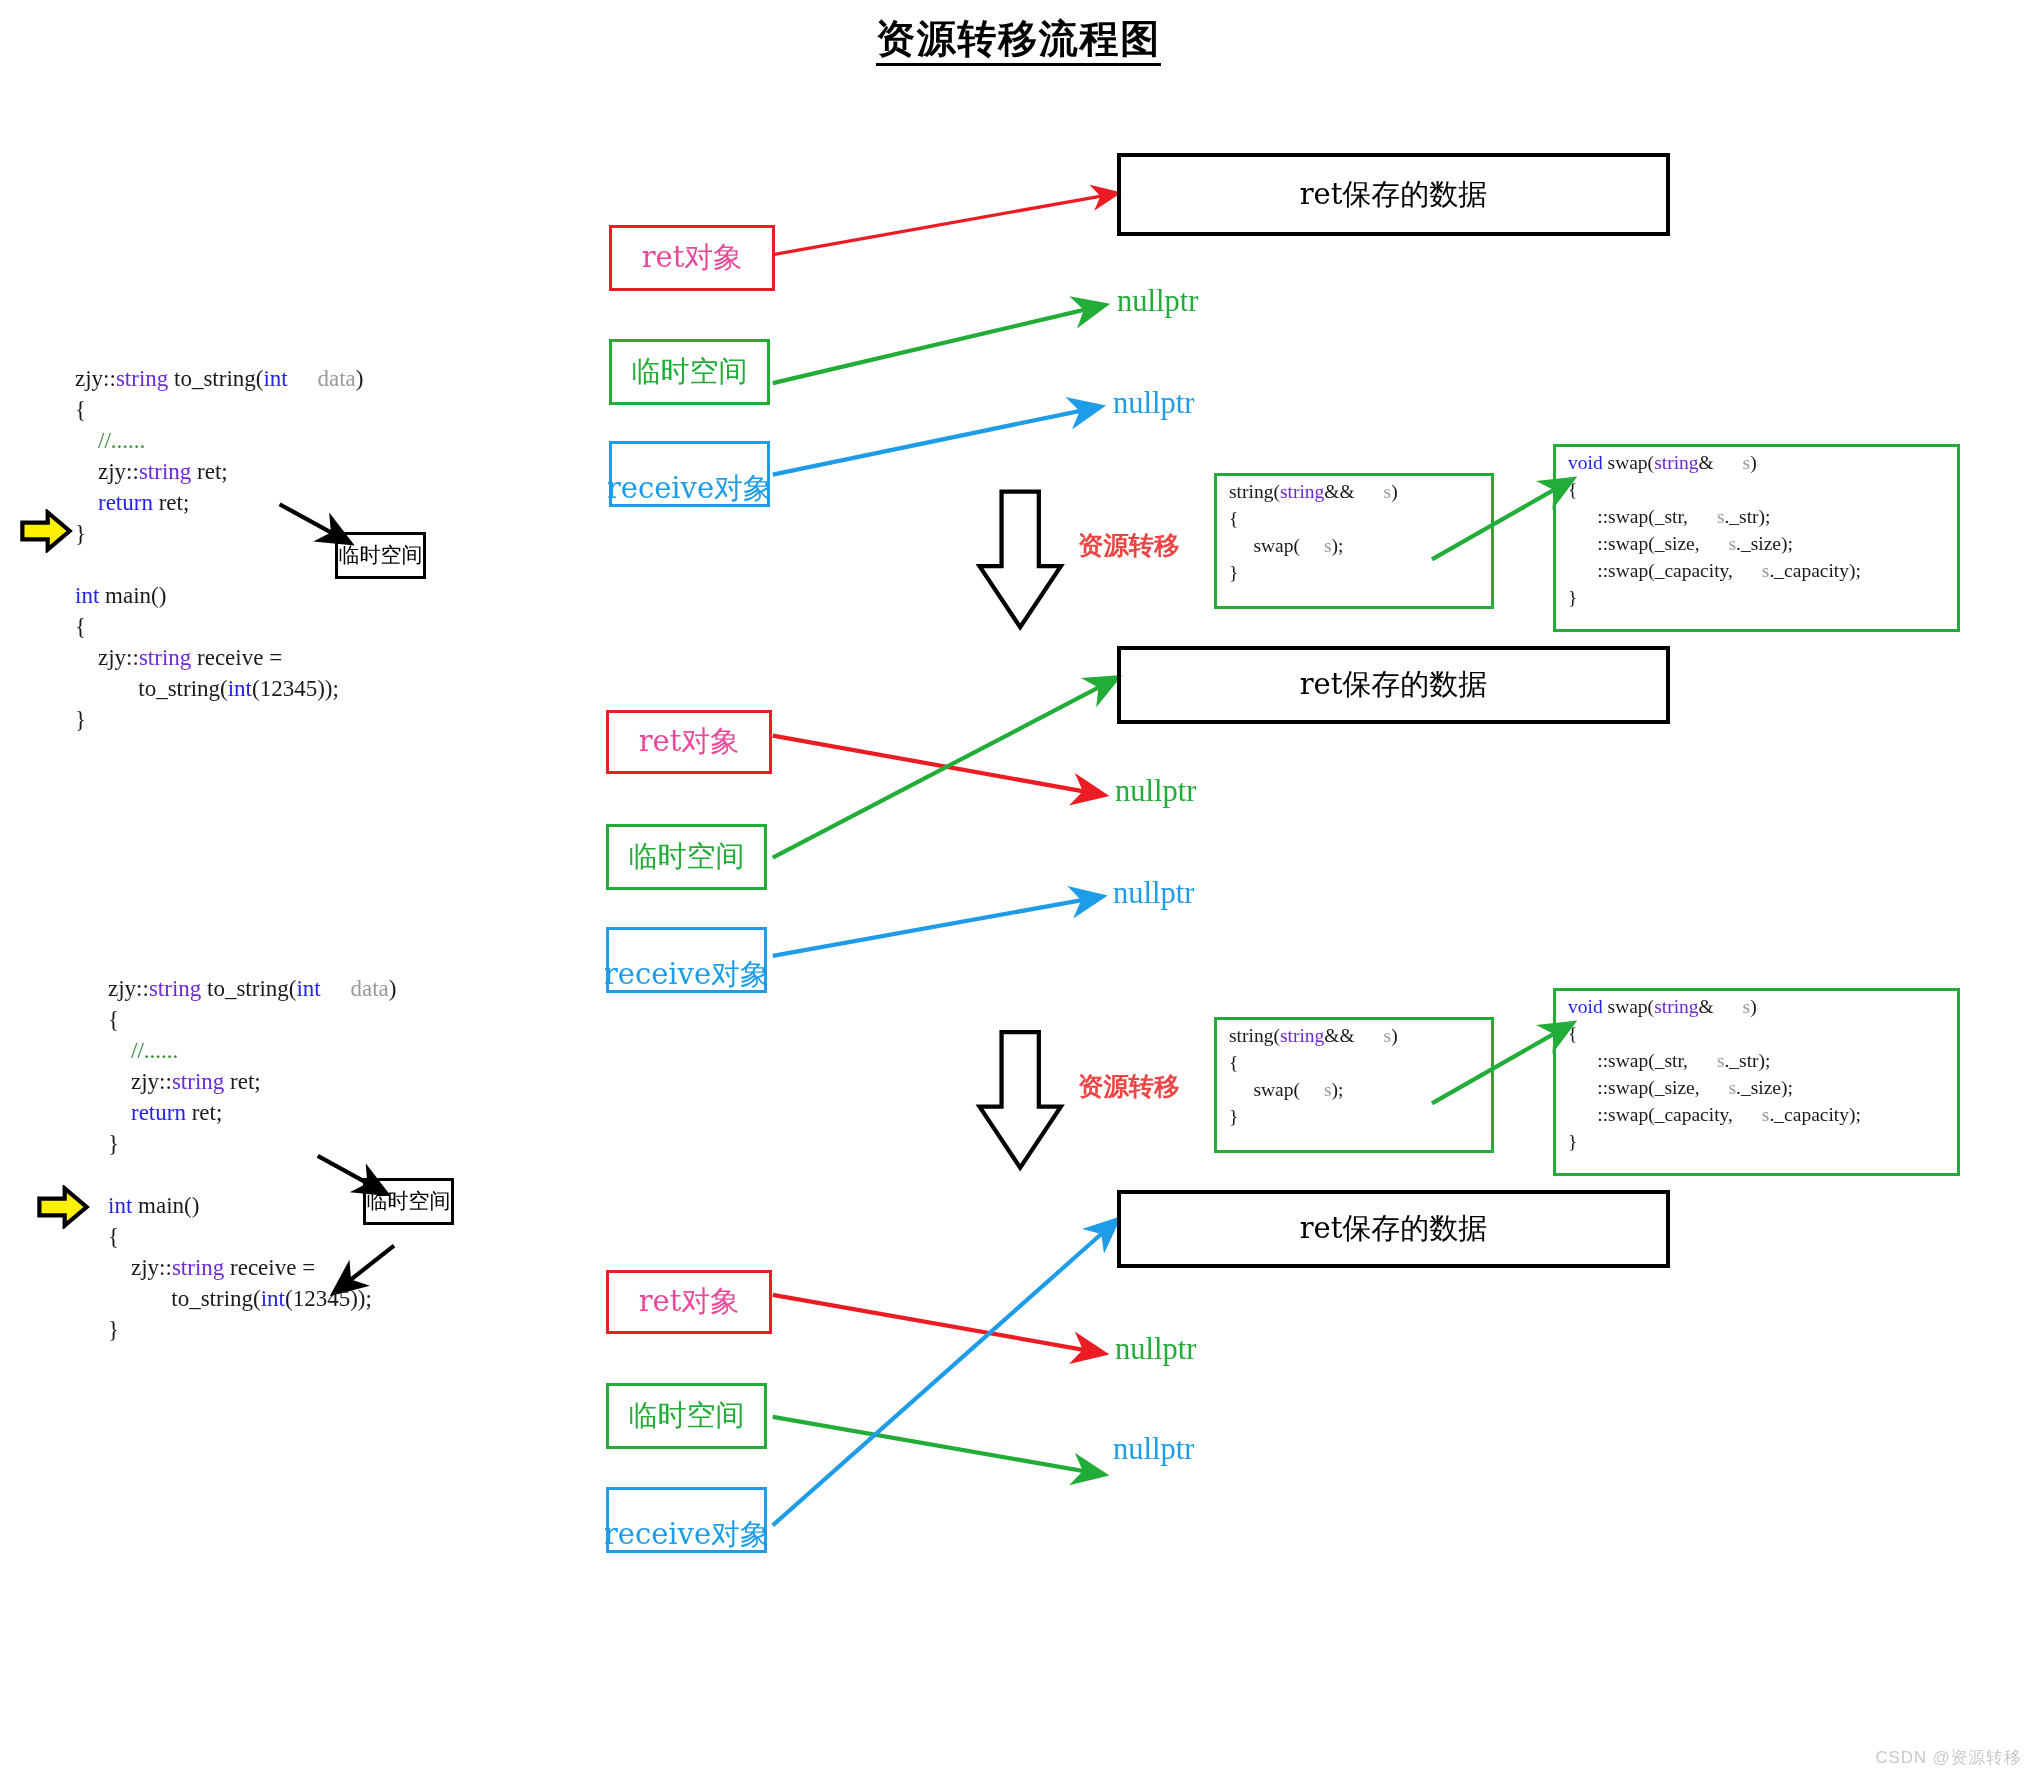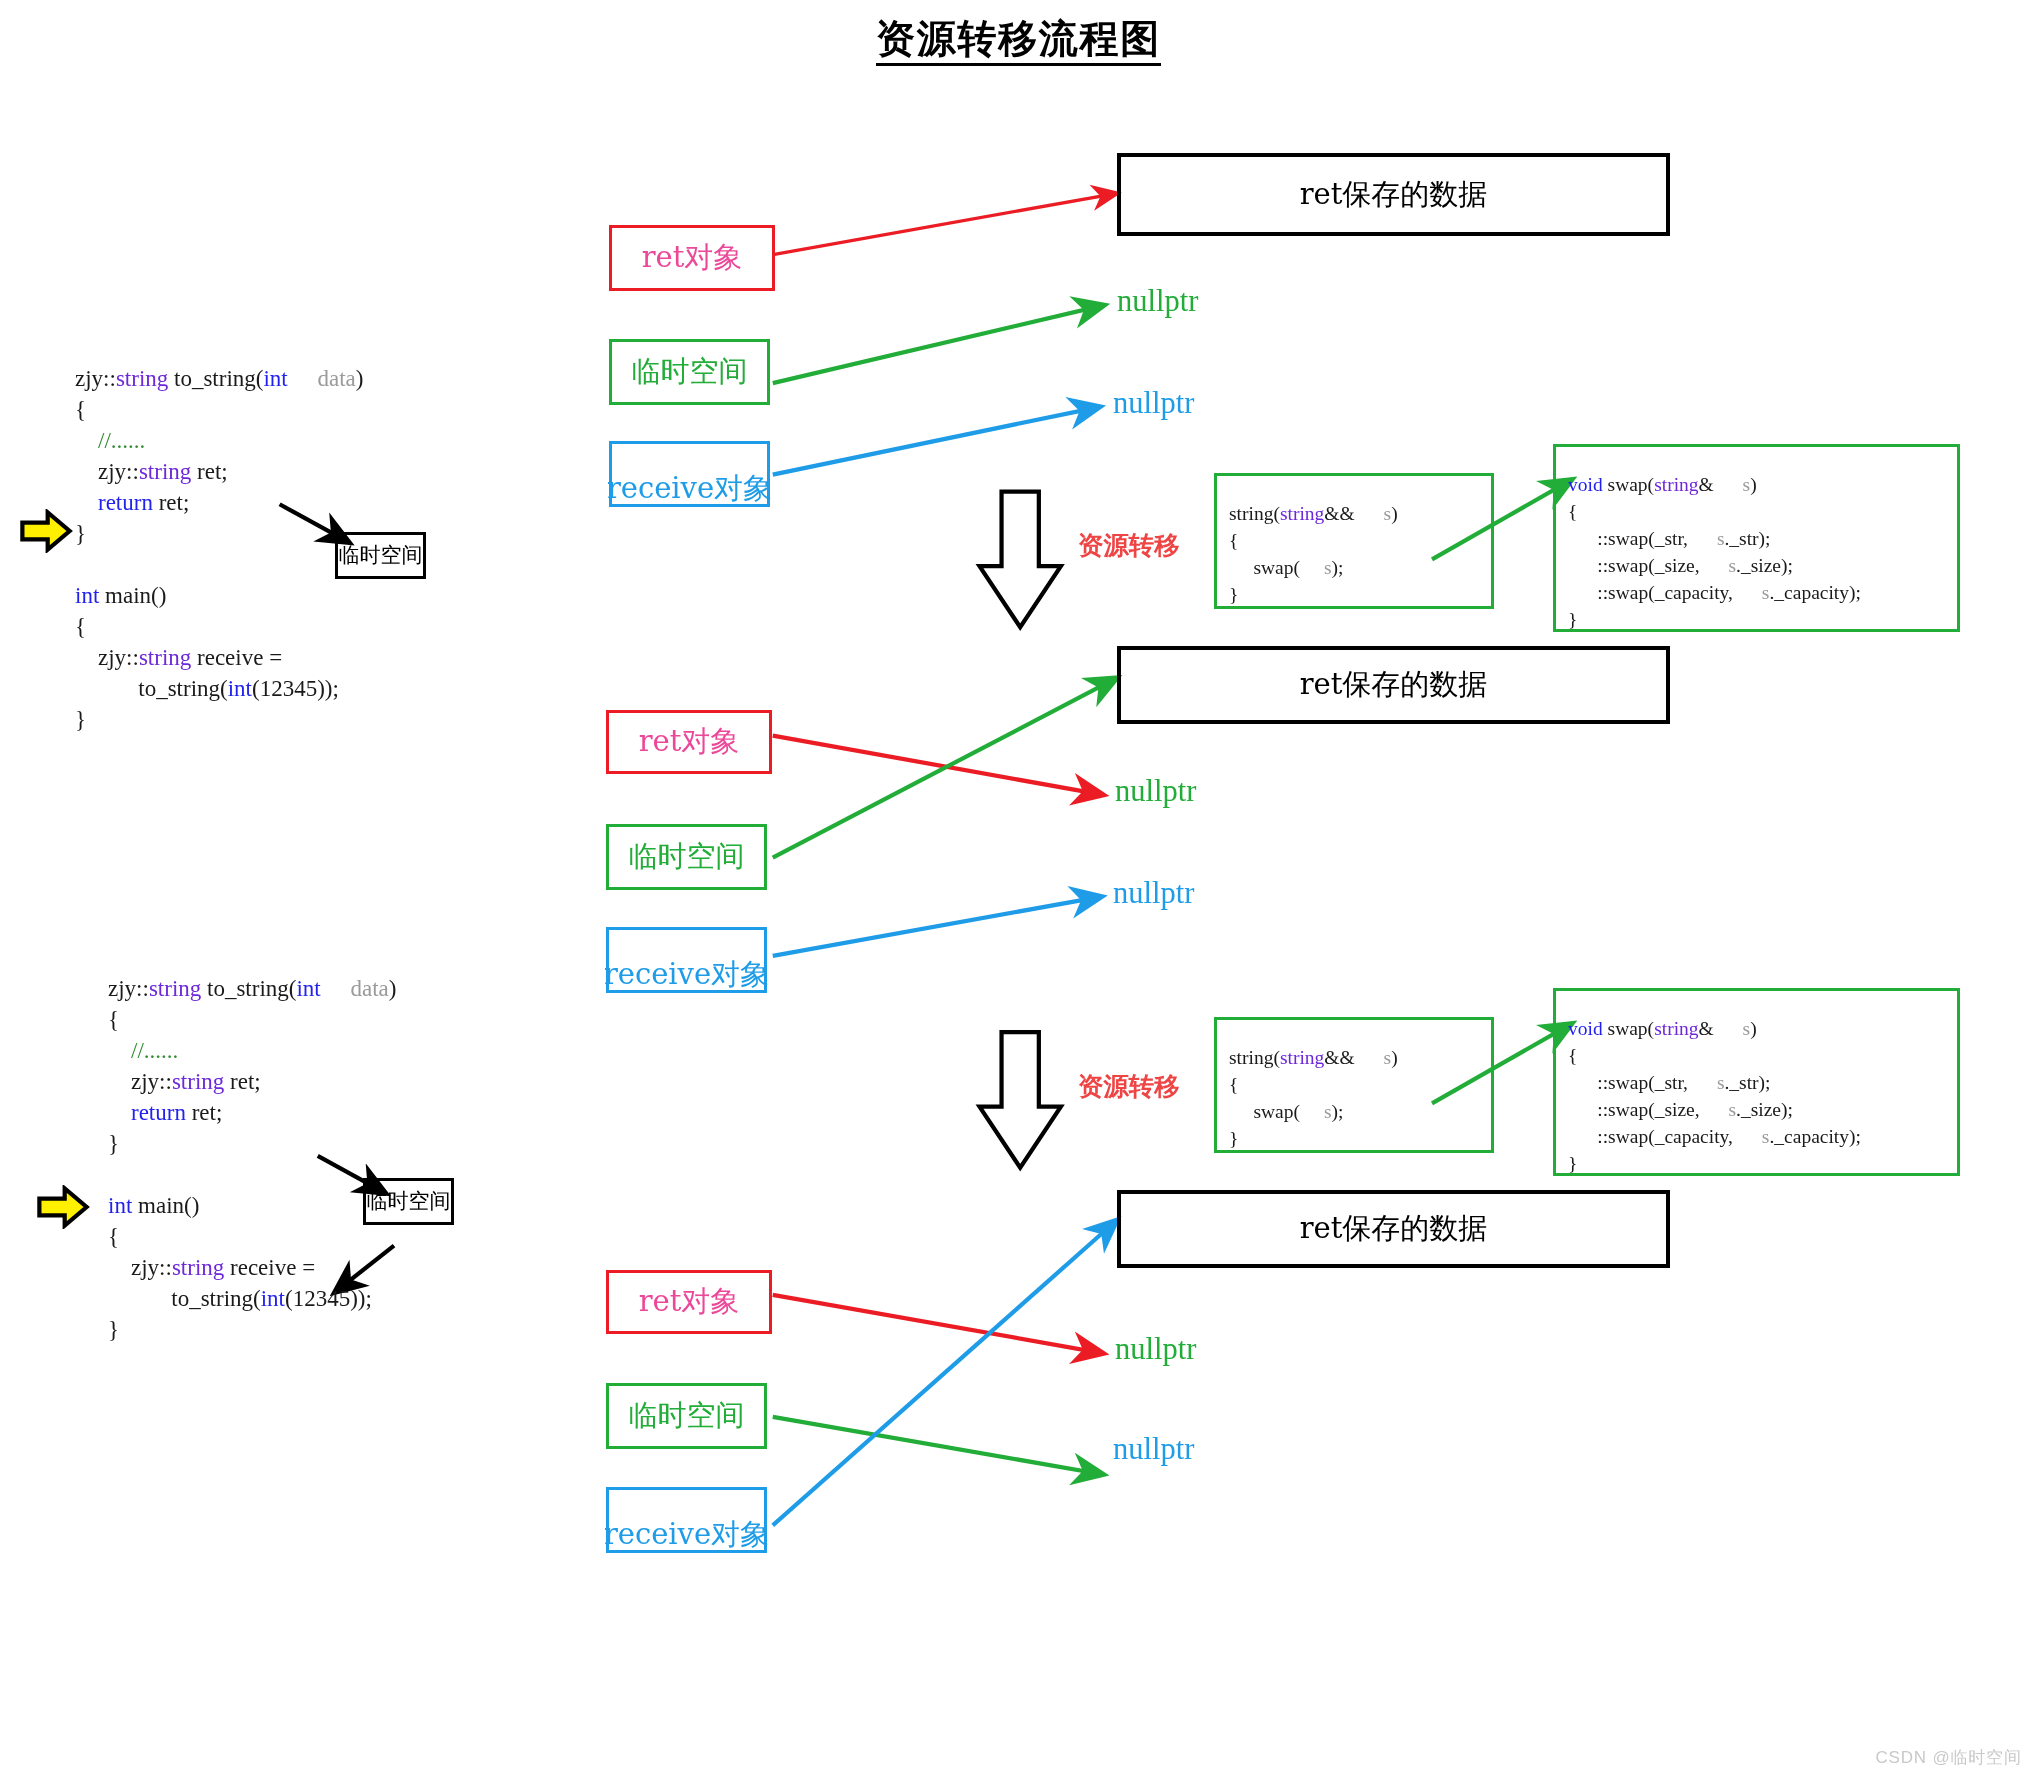--- a/index.html
+++ b/index.html
@@ -71,21 +71,21 @@
   .xfer{
     font-size:25.4px;font-weight:bold;color:#ef4444;white-space:nowrap;
     font-family:"DejaVu Serif","Liberation Serif",serif;
   }
 
   
   .swapbox{
     box-sizing:border-box;border:3.4px solid #22AC38;background:transparent;
     font-family:"Liberation Serif","DejaVu Serif",serif;
     font-size:19.5px;line-height:27px;white-space:pre;color:#1a1a1a;
-    padding:24px 12px;
+    padding:2px 12px;
   }
 
   
   #wires{position:absolute;left:0;top:0;width:2037px;height:1783px;pointer-events:none;}
 
   
   #watermark{
     right:15.3px;bottom:13.6px;color:#c9c9c9;font-size:17px;
     font-family:"Liberation Sans","DejaVu Sans",sans-serif;letter-spacing:0.8px;
   }
@@ -225,15 +225,15 @@
 </div>
 
 <div class="abs nullptr n-green" style="left:1115px;top:1332px;">
   <span>nullptr</span>
 </div>
 <div class="abs nullptr n-blue" style="left:1113px;top:1432px;">
   <span>nullptr</span>
 </div>
 
 <div class="abs" id="watermark">
-  <span>CSDN @临时空间</span>
+  <span>CSDN @资源转移</span>
 </div>
 
 
 </body></html>

